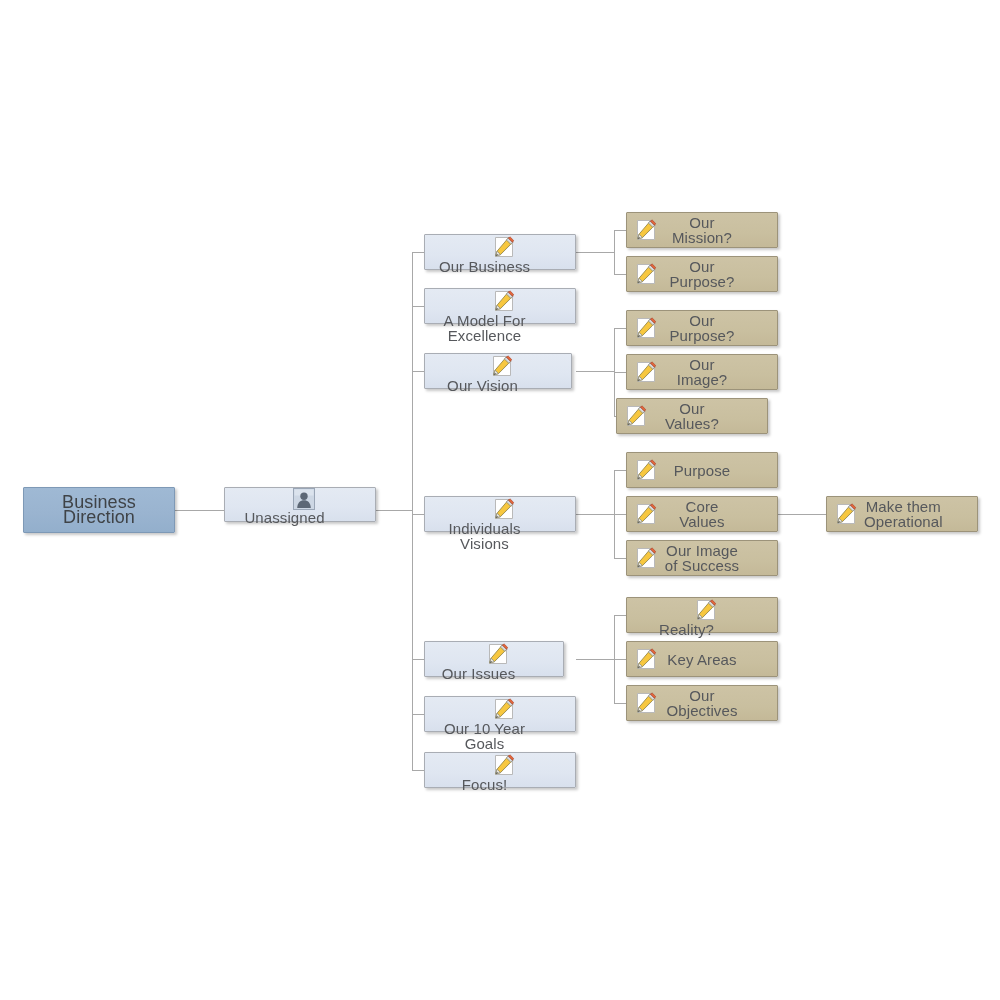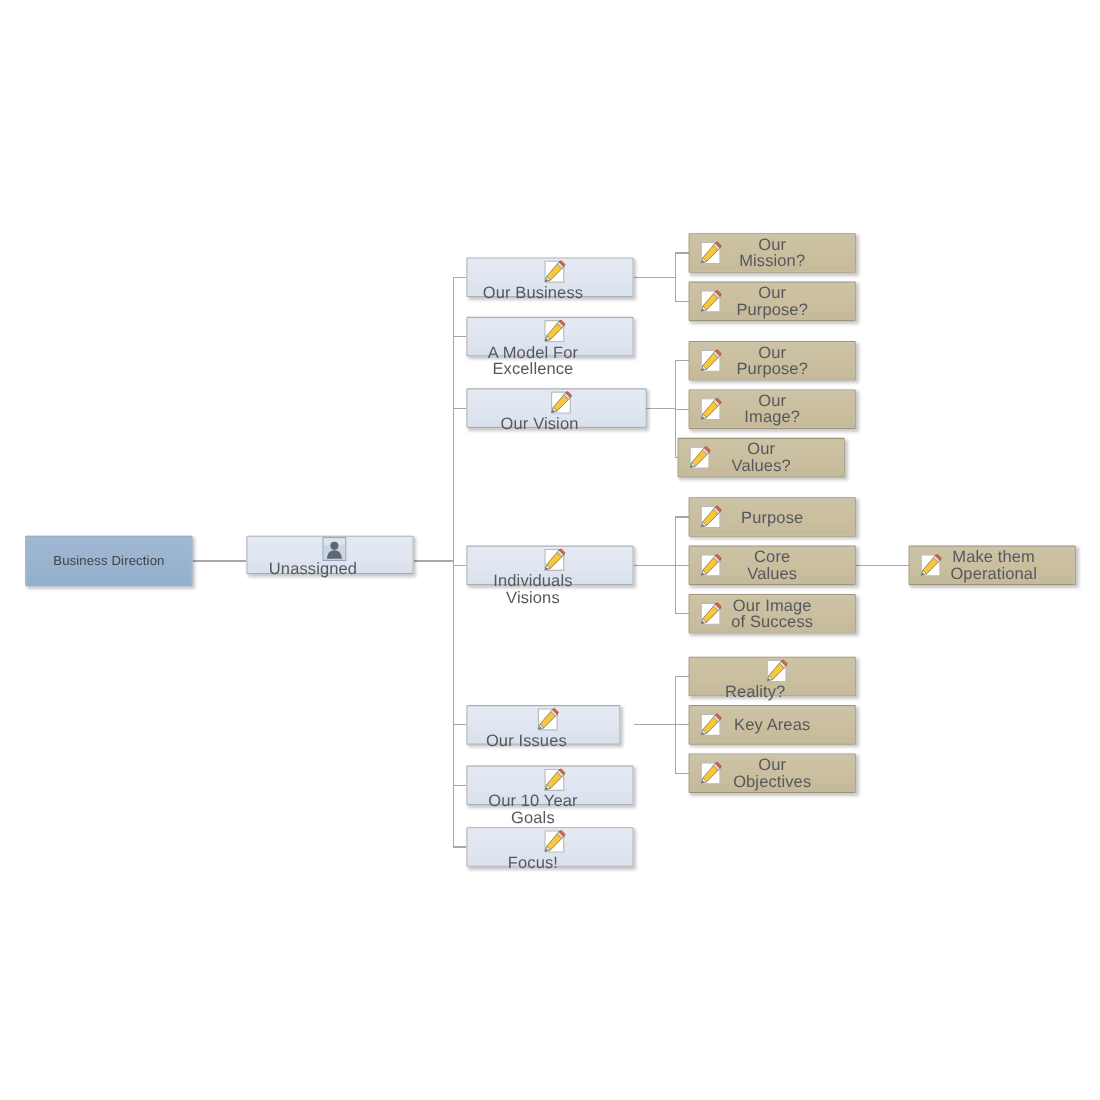--- a/index.html
+++ b/index.html
@@ -47,21 +47,21 @@
     padding: 0 6px;
   }
 
   
   .node.root {
     background: linear-gradient(to bottom, #9fb9d4 0%, #9ab4d0 55%, #93afcc 100%);
     border: 1px solid #7e99b6;
   }
   .node.root .label {
     color: #3f4347;
-    font-size: 12px;
+    font-size: 18px;
   }
 
   
   .node.steel {
     background: linear-gradient(to bottom, #e4eaf3 0%, #dfe6f1 60%, #d8e0ed 100%);
     border: 1px solid #a9adb4;
     flex-direction: column;
   }
   
   .node.khaki {
@@ -170,21 +170,21 @@
       <path d="M16.3 3.0 L20.6 7.3 L18.6 9.3 L14.3 5.0 Z" fill="#d6d9de" stroke="#8e949c" stroke-width="0.8" stroke-linejoin="round"></path>
       <path d="M5.1 16.2 L8.4 19.6 L3.6 20.9 Z" fill="#f2efe6" stroke="#8a8a7c" stroke-width="0.8" stroke-linejoin="round"></path>
       <path d="M3.6 20.9 L5.0 18.8 L5.9 19.8 Z" fill="#4c4c4c"></path>
       <path d="M18.2 2.0 L21.6 5.4 L20.6 7.3 L16.3 3.0 Z" fill="#e8663a" stroke="#a8452a" stroke-width="0.7" stroke-linejoin="round"></path>
       <line x1="15.0" y1="5.6" x2="19.0" y2="9.6" stroke="#c9a82f" stroke-width="0.7"></line>
     </svg>
   </span>
 <div class="label" style="margin-right: 31px;">A Model For
 Excellence</div>
       </div>
-      <div class="node steel" style="left: 424px; top: 353px; width: 164px; height: 36px;">
+      <div class="node steel" style="left: 424px; top: 353px; width: 148px; height: 36px;">
   <span class="icon">
     <svg width="24" height="24" viewBox="0 0 24 24">
 
       <path d="M3.5 2.5 H17 L20.5 6 V21.5 H3.5 Z" fill="#ffffff" stroke="#b9b9b9" stroke-width="1"></path>
       <path d="M17 2.5 L17 6 L20.5 6 Z" fill="#e8e8e8" stroke="#b9b9b9" stroke-width="0.8"></path>
 
       <path d="M5 19.5 L15 8 L18 11 L8 21 Z" fill="#ededed" opacity="0.85"></path>
 
       <path d="M16.3 3.0 L20.6 7.3 L8.4 19.6 L3.6 20.9 L5.1 16.2 Z" fill="#f7c73f" stroke="#9a8a46" stroke-width="0.9" stroke-linejoin="round"></path>
       <path d="M16.3 3.0 L20.6 7.3 L18.6 9.3 L14.3 5.0 Z" fill="#d6d9de" stroke="#8e949c" stroke-width="0.8" stroke-linejoin="round"></path>

